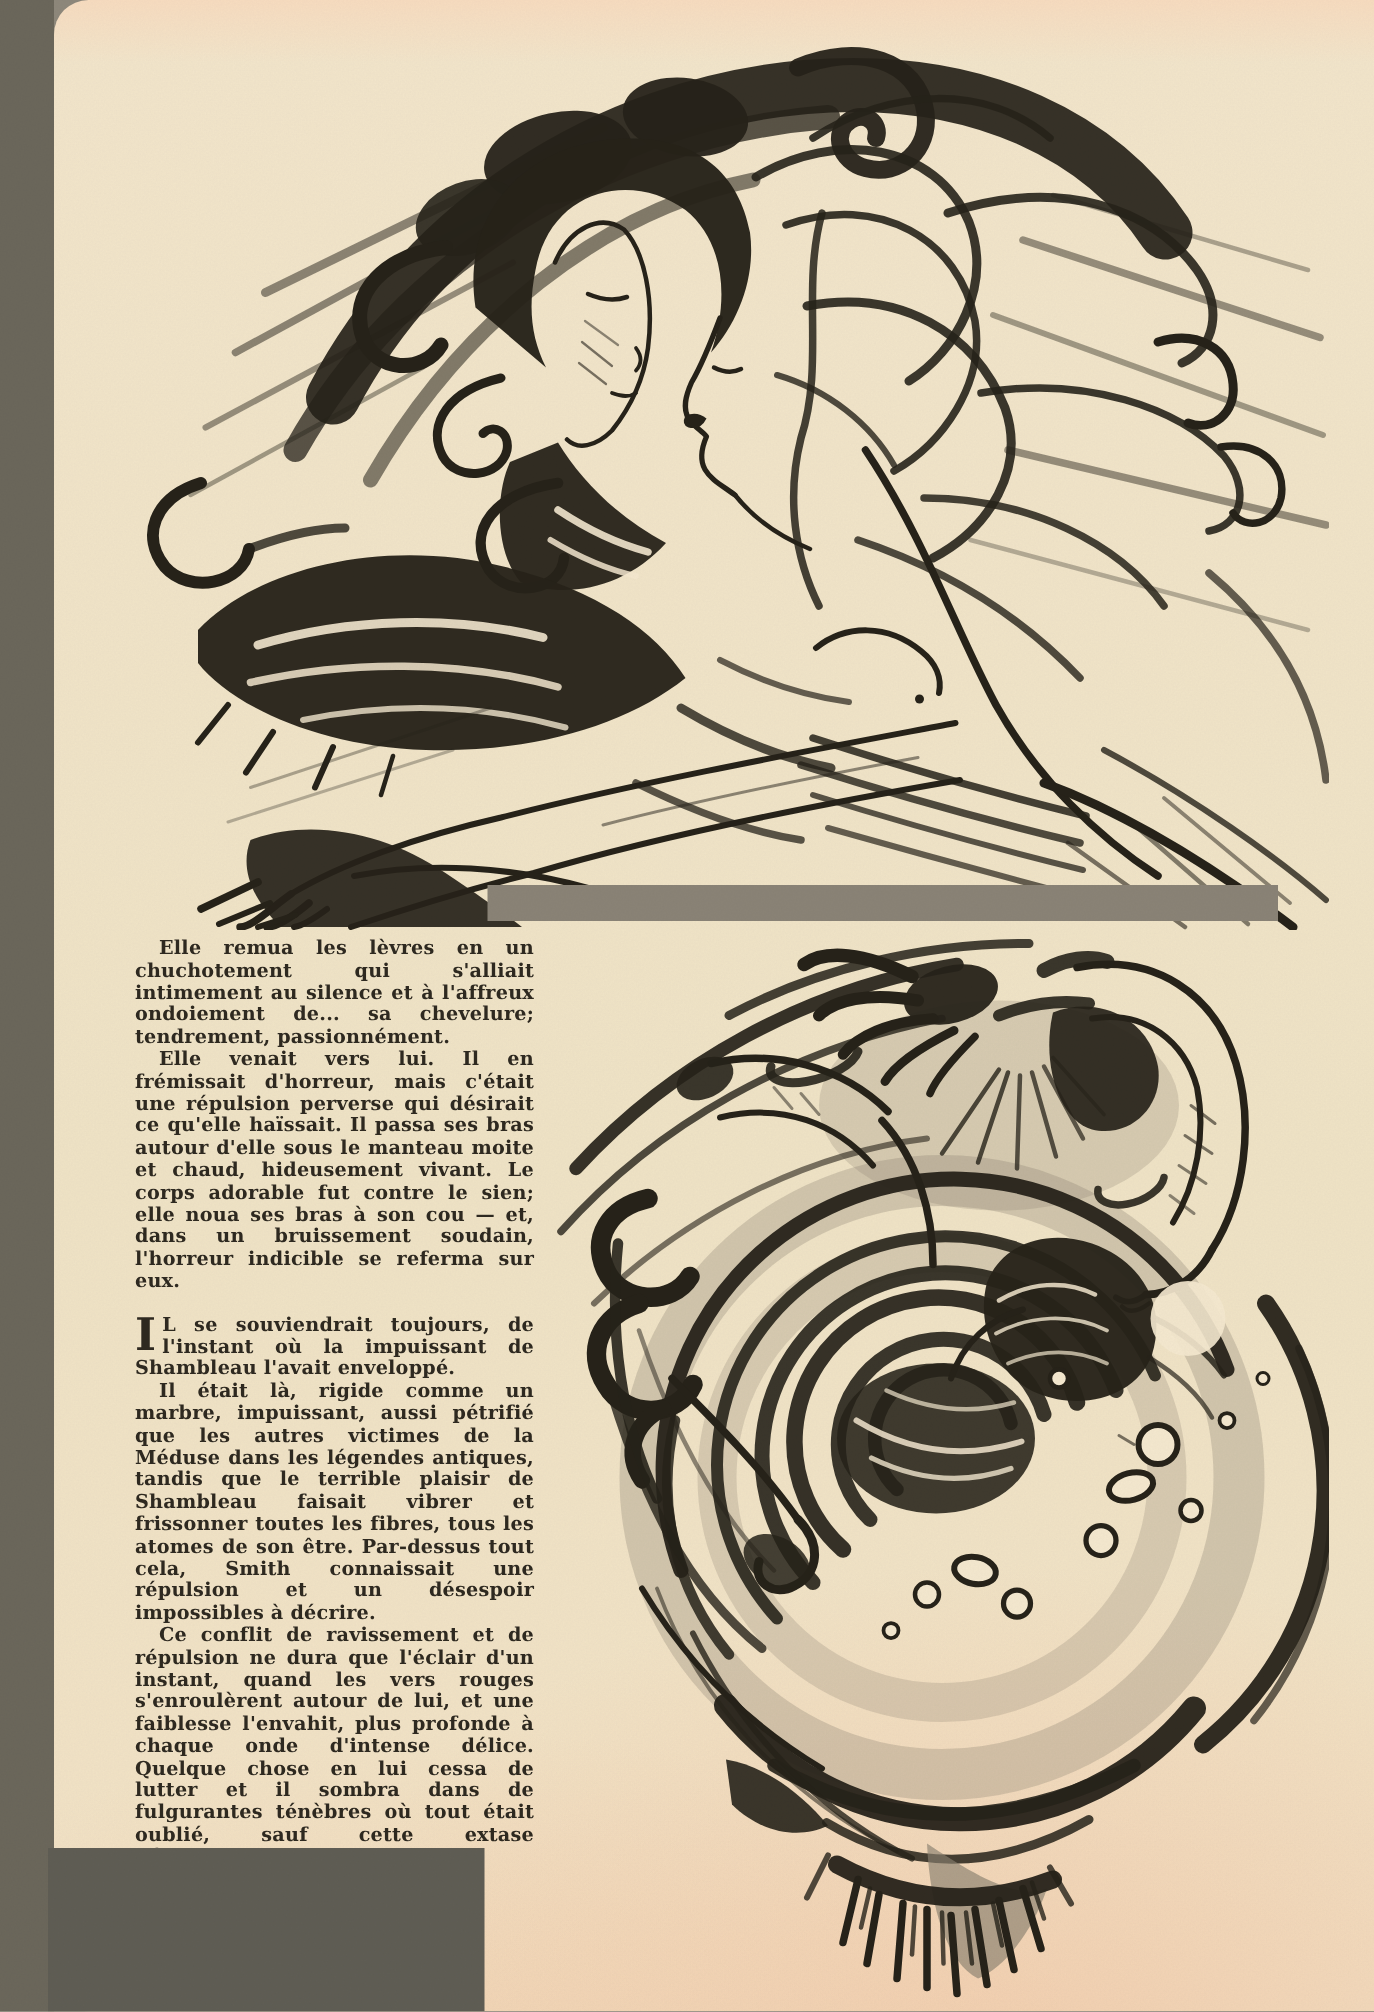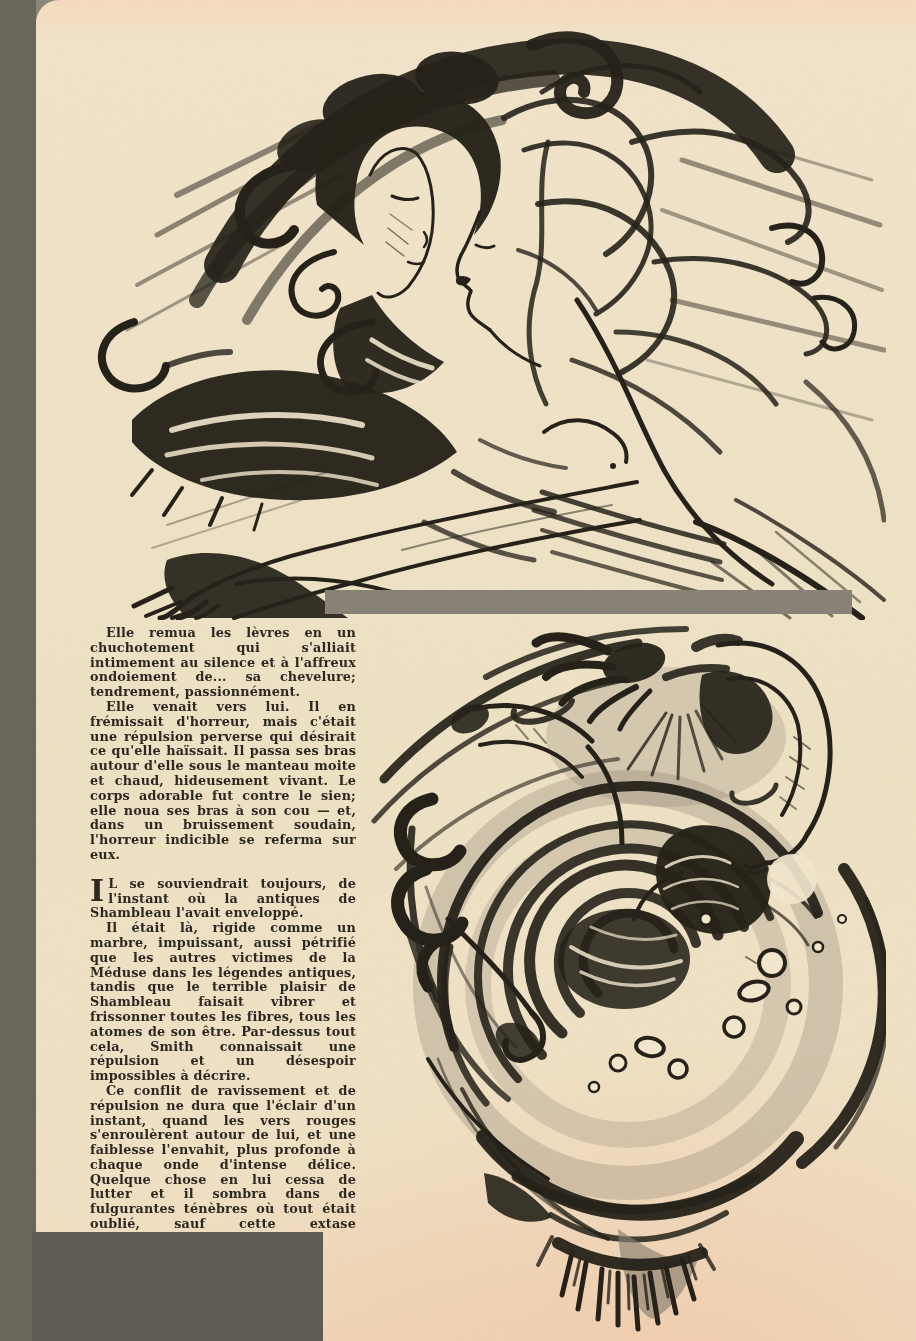--- a/index.html
+++ b/index.html
@@ -259,21 +259,21 @@
         <path d="M278,658 L282,692" stroke-width="3" opacity=".8"></path>
       <path d="M296,652 L302,680" stroke-width="3" opacity=".8"></path>
         <path d="M322,638 L330,662" stroke-width="3" opacity=".8"></path>
       <path d="M186,620 L172,648" stroke-width="4" opacity=".8"></path>
         <path d="M334,628 L348,652" stroke-width="4" opacity=".8"></path>
     </svg>
 
     <div class="text-col">
       <p class="indent">Elle remua les lèvres en un chuchotement qui s'alliait intimement au silence et à l'affreux ondoiement de... sa chevelure; tendrement, passionnément.</p>
       <p class="indent">Elle venait vers lui. Il en frémissait d'horreur, mais c'était une répulsion perverse qui désirait ce qu'elle haïssait. Il passa ses bras autour d'elle sous le manteau moite et chaud, hideusement vivant. Le corps adorable fut contre le sien; elle noua ses bras à son cou — et, dans un bruissement soudain, l'horreur indicible se referma sur eux.</p>
-      <p class="gap"><span class="dropcap">I</span><span>L se souviendrait toujours, de l'instant où la antiques de Shambleau l'avait enveloppé.</span></p>
+      <p class="gap"><span class="dropcap">I</span><span>L se souviendrait toujours, de l'instant où la impuissant de Shambleau l'avait enveloppé.</span></p>
       <p class="indent">Il était là, rigide comme un marbre, impuissant, aussi pétrifié que les autres victimes de la Méduse dans les légendes antiques, tandis que le terrible plaisir de Shambleau faisait vibrer et frissonner toutes les fibres, tous les atomes de son être. Par-dessus tout cela, Smith connaissait une répulsion et un désespoir impossibles à décrire.</p>
       <p class="indent">Ce conflit de ravissement et de répulsion ne dura que l'éclair d'un instant, quand les vers rouges s'enroulèrent autour de lui, et une faiblesse l'envahit, plus profonde à chaque onde d'intense délice. Quelque chose en lui cessa de lutter et il sombra dans de fulgurantes ténèbres où tout était oublié, sauf cette extase dévorante...</p>
     </div>
   </div>
 
   <div class="divider-bar"></div>
   <div class="bottom-block"></div>
 
   <svg class="grain" xmlns="http://www.w3.org/2000/svg">
     <filter id="g">

